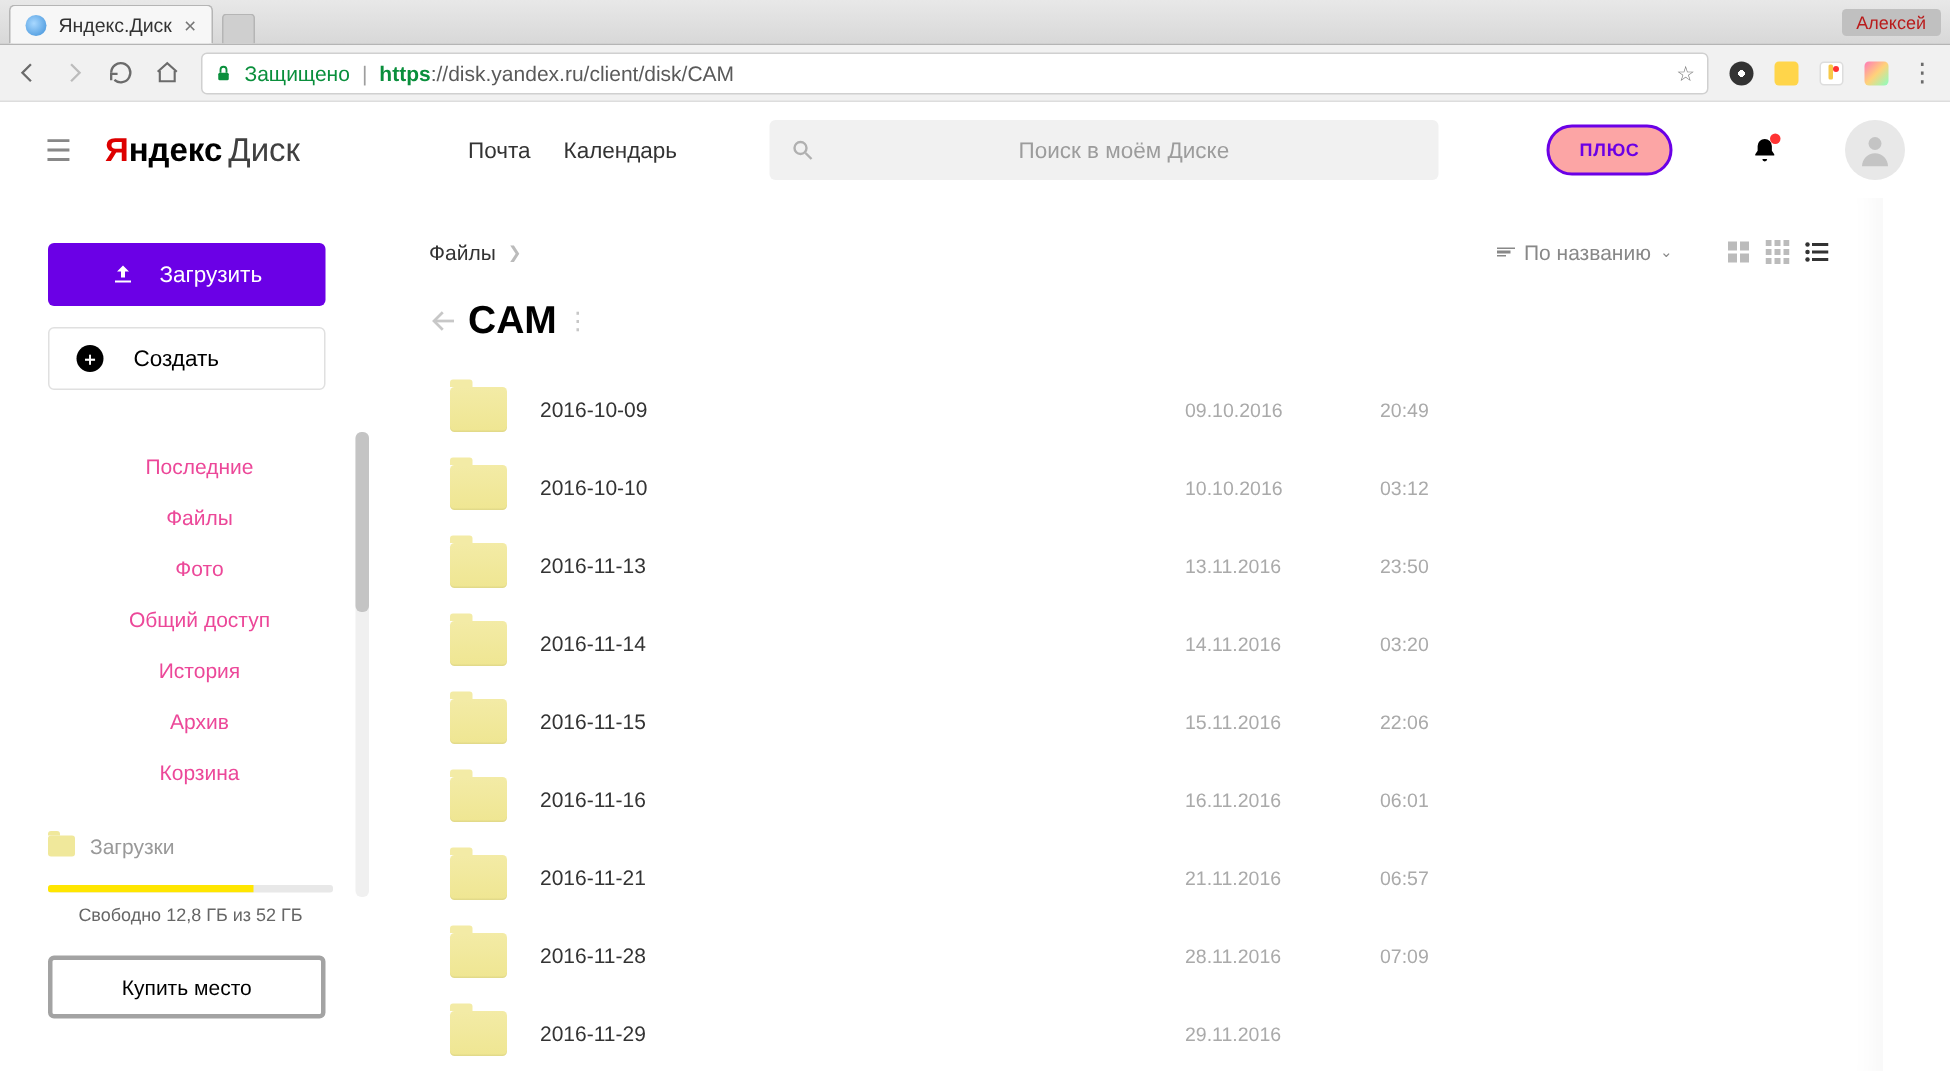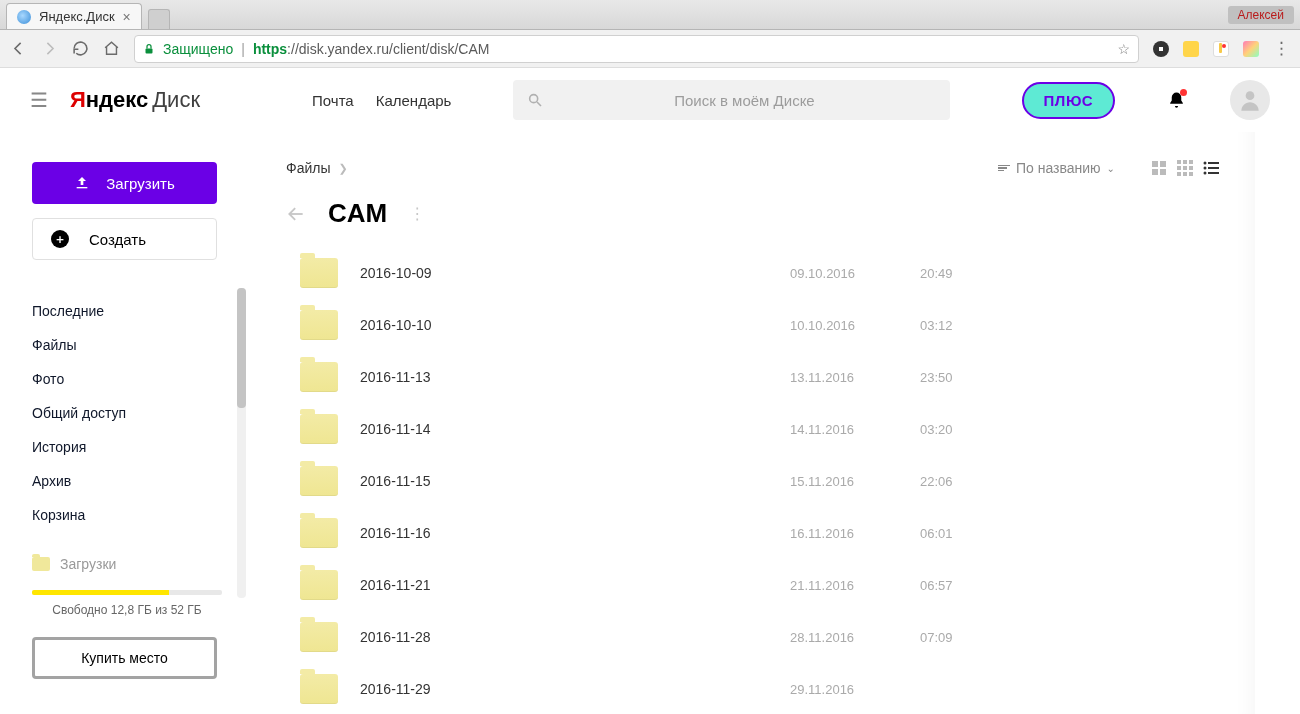--- a/index.html
+++ b/index.html
@@ -32,37 +32,37 @@
   .logo{ font-size:22px; display:flex; gap:4px; align-items:baseline;}
   .logo .y{color:#d00; font-weight:bold;}
   .logo .t1{color:#000; font-weight:bold;}
   .logo .t2{color:#404040; font-weight:300;}
   .hdr-link{ color:#333; font-size:15px; text-decoration:none;}
   .hdr-link:first-of-type{margin-left:90px;}
   .search-wrap{ flex:1; max-width:495px; margin-left:40px; background:#f1f1f1; border-radius:4px; height:40px; display:flex; align-items:center; padding:0 14px; gap:10px;}
   .search-wrap input{ border:none; background:transparent; outline:none; flex:1; font-size:15px; text-align:center; color:#333;}
   .search-wrap input::placeholder{color:#9c9c9c;}
   .search-ic{ color:#b0b0b0; font-size:15px;}
-  .plus-btn{ background:#5eead4; border:2px solid #6b00e6; color:#6b00e6; font-weight:bold; font-size:15px; padding:8px 20px; border-radius:22px; margin-left:50px; letter-spacing:0.5px;}
+  .plus-btn{ background:#fca5a5; border:2px solid #6b00e6; color:#6b00e6; font-weight:bold; font-size:12px; padding:8px 20px; border-radius:22px; margin-left:50px; letter-spacing:0.5px;}
   .bell{ position:relative; font-size:19px; color:#000; margin-left:30px;}
   .bell .dot{position:absolute; top:-2px; right:-1px; width:7px;height:7px;background:#f33;border-radius:50%;}
   .avatar{ width:40px;height:40px;border-radius:50%;background:#e8e8e8; display:flex;align-items:center;justify-content:center; margin-left:22px;}
   .avatar svg{fill:#c4c4c4;}
   
   
   .cols{ display:flex; height:calc(100% - 64px);}
   .sidebar{ width:250px; padding:30px 16px 16px 32px; display:flex; flex-direction:column;}
   .btn-upload{ background:#6b00e6; color:#fff; border:none; border-radius:4px; height:42px; font-size:15px; display:flex; align-items:center; justify-content:center; gap:16px; width:185px;}
   .btn-create{ background:#fff; border:1px solid #e0e0e0; border-radius:4px; height:42px; font-size:15px; display:flex; align-items:center; gap:20px; padding:0 18px; margin-top:14px; width:185px;}
   .btn-create .plus-ic{ width:18px;height:18px;border-radius:50%;background:#000;color:#fff;display:flex;align-items:center;justify-content:center;font-size:12px;font-weight:bold;}
   
   .nav{ margin-top:34px; display:flex; flex-direction:column; gap:0; position:relative;}
   .nav-scroll{position:absolute; right:-12px; top:-6px; width:9px; height:310px; background:#f0f0f0; border-radius:4px;}
   .nav-thumb{width:9px;height:120px;background:#c4c4c4;border-radius:4px;}
-  .nav a{ color:#0f172a; font-size:14px; text-decoration:none; padding:9px 0;}
+  .nav a{ color:#ec4899; font-size:14px; text-decoration:none; padding:9px 0;text-align:center;}
   .nav-folder{ display:flex; align-items:center; gap:10px; color:#999; font-size:14px; margin-top:24px;}
   .nav-folder .fld-ic{width:18px;height:14px;background:#f0e89b;border-radius:2px;position:relative;}
   .nav-folder .fld-ic::before{content:'';position:absolute;top:-3px;left:0;width:8px;height:3px;background:#f0e89b;border-radius:2px 2px 0 0;}
   
   .storage{ margin-top:18px;}
   .storage-bar{ height:5px; background:#e8e8e8; width:190px; border-radius:2px; overflow:hidden;}
   .storage-fill{height:100%; background:#ffe600; width:72%;}
   .storage-txt{ font-size:12px; color:#666; margin-top:8px; text-align:center; width:190px;}
   .buy-btn{ background:#fff;border:3px solid #a3a3a3;border-radius:4px;height:42px;width:185px;font-size:14px;margin-top:20px;}
   
@@ -70,21 +70,21 @@
   .crumbs-row{ display:flex; align-items:center;}
   .crumbs{ font-size:14px; color:#333; display:flex; align-items:center; gap:8px;}
   .crumbs .chev{color:#bbb;font-size:11px;}
   .sort-ctrl{ margin-left:auto; display:flex; align-items:center; gap:6px; color:#888; font-size:14px;}
   .sort-ic{display:inline-flex;flex-direction:column;gap:1px;}
   .sort-ic span{display:block;background:#888;height:1.5px;}
   .view-ctrls{ margin-left:36px; display:flex; gap:10px; color:#bbb; align-items:center;}
   .view-ic{display:inline-flex;}
   .view-ic.active{color:#333;}
   
-  .title-row{ display:flex; align-items:center; gap:22px; margin-top:22px;}
+  .title-row{ display:flex; align-items:center; gap:6px; margin-top:22px;}
   .back-arrow{ color:#c7c7c7; font-size:20px;}
   .folder-title{ font-size:26px; font-weight:bold; color:#000;}
   .menu-dots{ color:#c7c7c7; font-size:16px;}
   
   .file-list{ margin-top:18px;}
   .file-row{ display:flex; align-items:center; height:52px;}
   .file-row .fld-ic{width:38px;height:30px;background:linear-gradient(#f3eba6,#efe692);border-radius:3px;position:relative;margin-left:14px;box-shadow:inset 0 -1px 0 rgba(0,0,0,0.05);}
   .file-row .fld-ic::before{content:'';position:absolute;top:-5px;left:0;width:15px;height:5px;background:#f3eba6;border-radius:2px 2px 0 0;}
   .file-name{ margin-left:22px; font-size:14px; color:#333; flex:0 0 430px;}
   .file-date{ color:#aaa; font-size:13px; flex:0 0 130px;}

